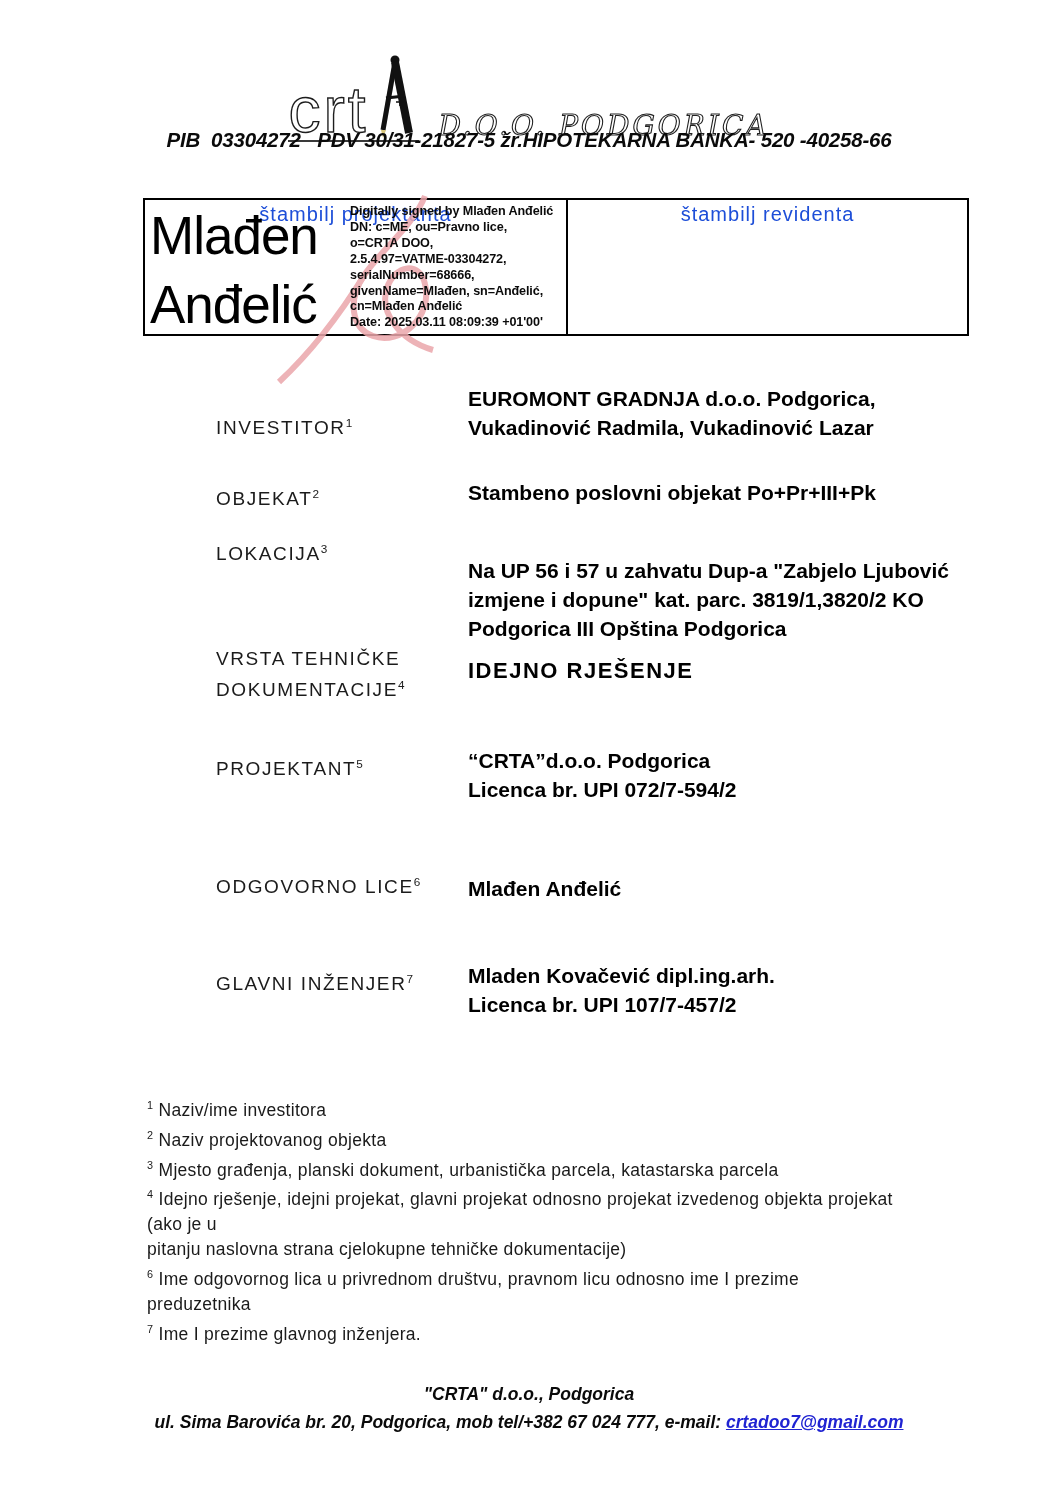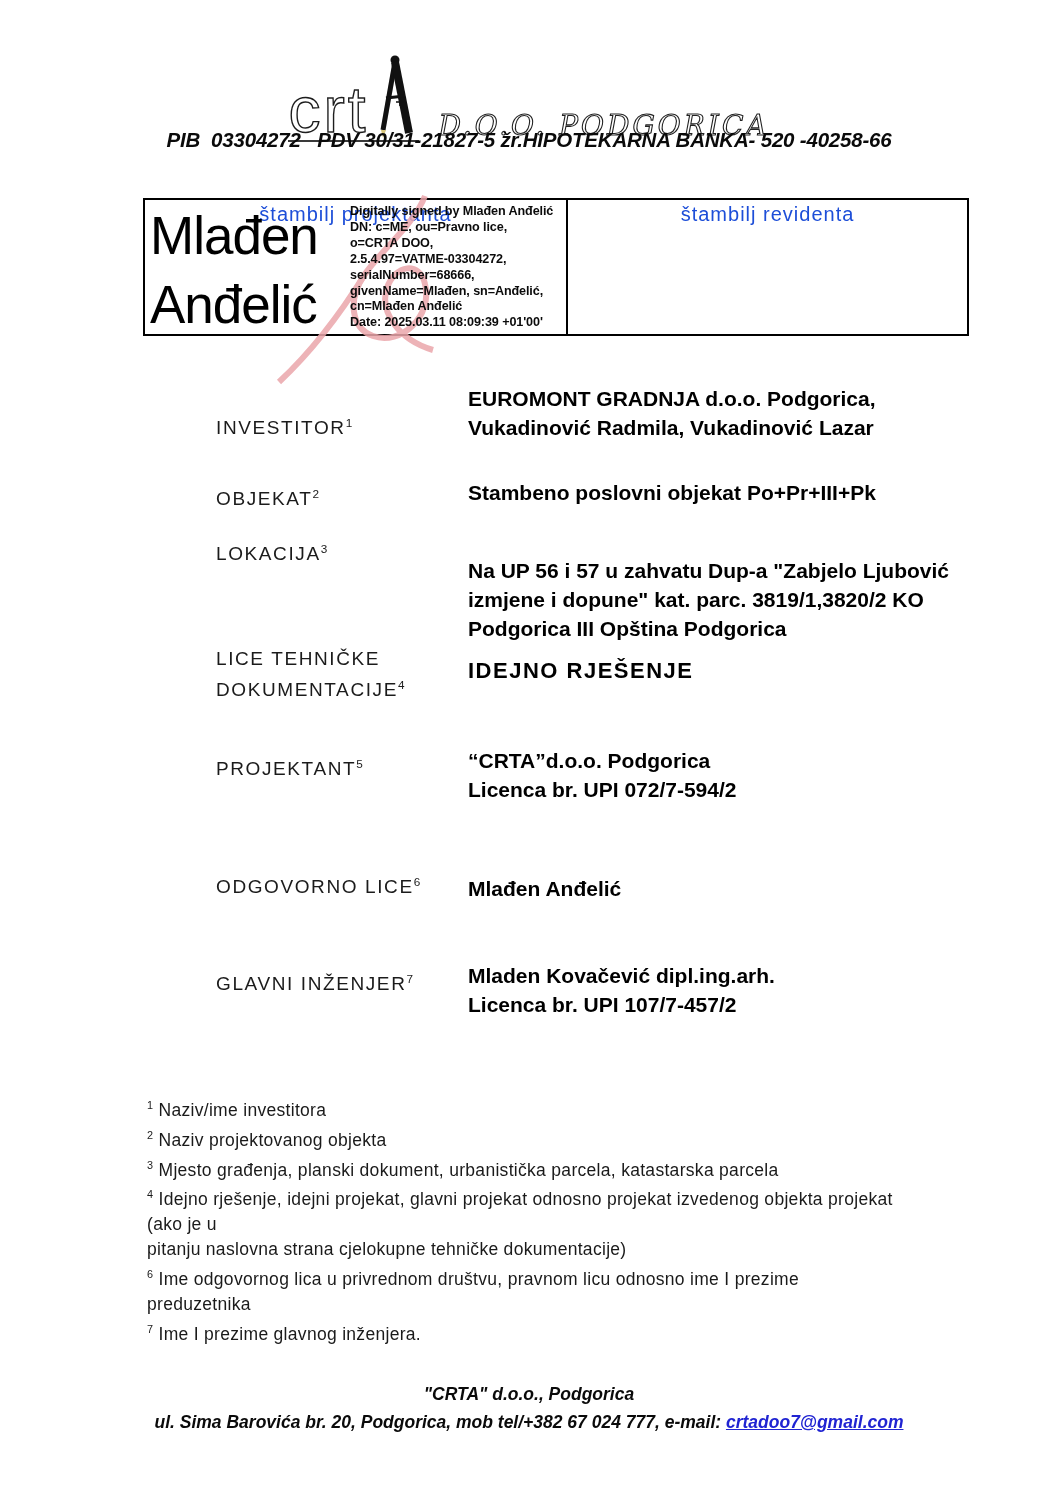--- a/index.html
+++ b/index.html
@@ -141,21 +141,21 @@
 Vukadinović Radmila, Vukadinović Lazar</div>
 
   <div class="flabel l2"><span>OBJEKAT</span><sup>2</sup></div>
   <div class="fvalue v2">Stambeno poslovni objekat Po+Pr+III+Pk</div>
 
   <div class="flabel l3"><span>LOKACIJA</span><sup>3</sup></div>
   <div class="fvalue v3">Na UP 56 i 57 u zahvatu Dup-a "Zabjelo Ljubović
 izmjene i dopune" kat. parc. 3819/1,3820/2 KO
 Podgorica III Opština Podgorica</div>
 
-  <div class="flabel l4"><span>LICE TEHNIČKE
+  <div class="flabel l4"><span>VRSTA TEHNIČKE
 DOKUMENTACIJE</span><sup>4</sup></div>
   <div class="fvalue v4 caps-wide">IDEJNO RJEŠENJE</div>
 
   <div class="flabel l5"><span>PROJEKTANT</span><sup>5</sup></div>
   <div class="fvalue v5">“CRTA”d.o.o. Podgorica
 Licenca br. UPI 072/7-594/2</div>
 
   <div class="flabel l6"><span>ODGOVORNO LICE</span><sup>6</sup></div>
   <div class="fvalue v6">Mlađen Anđelić</div>
 

